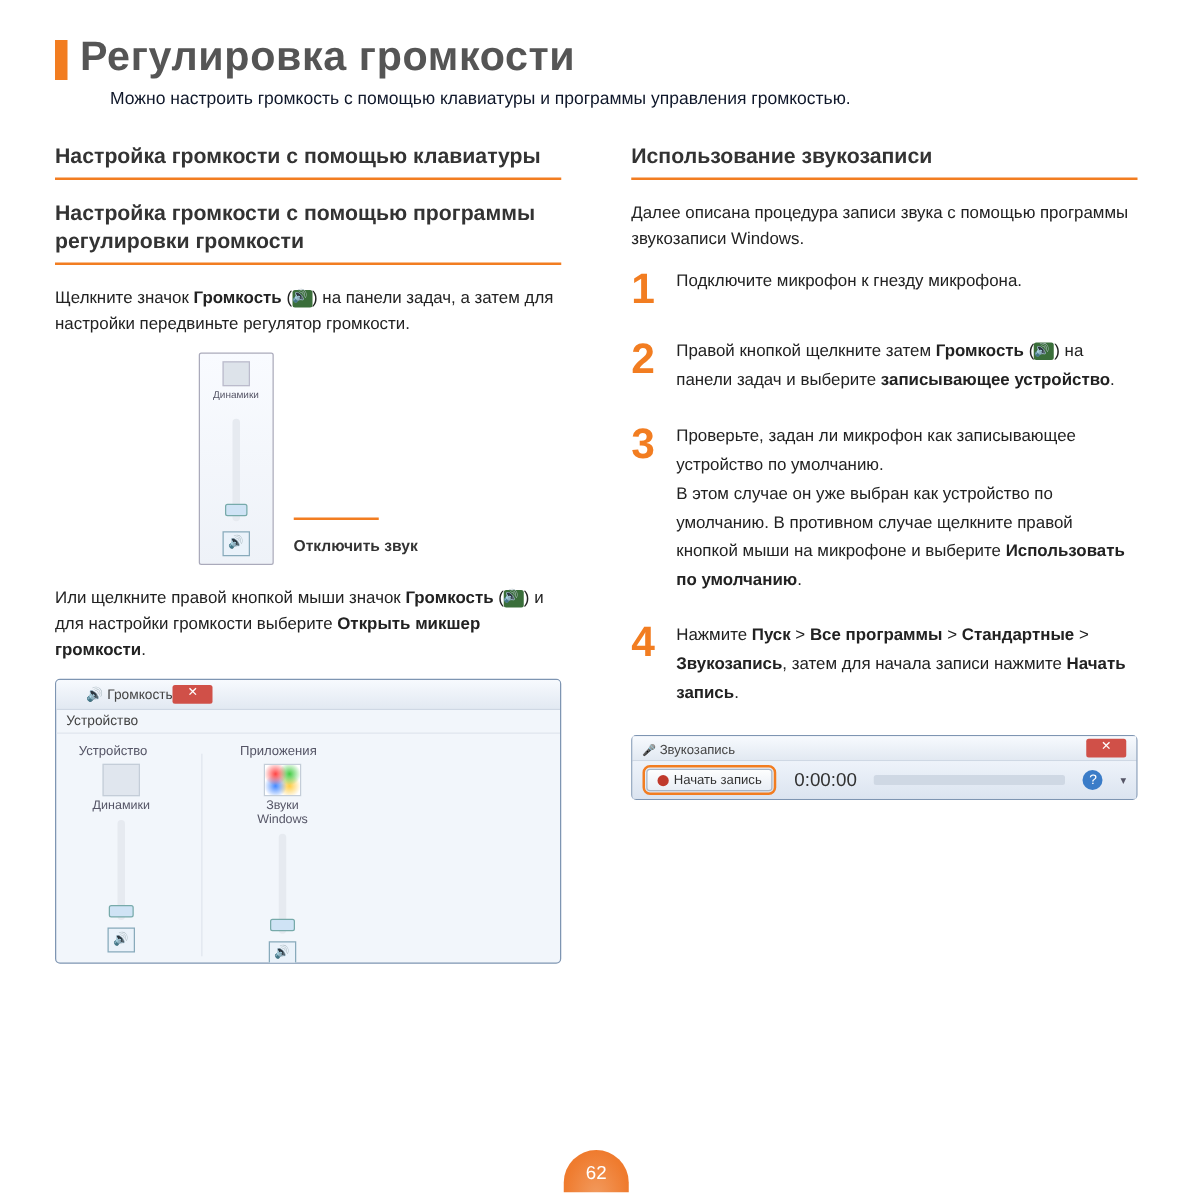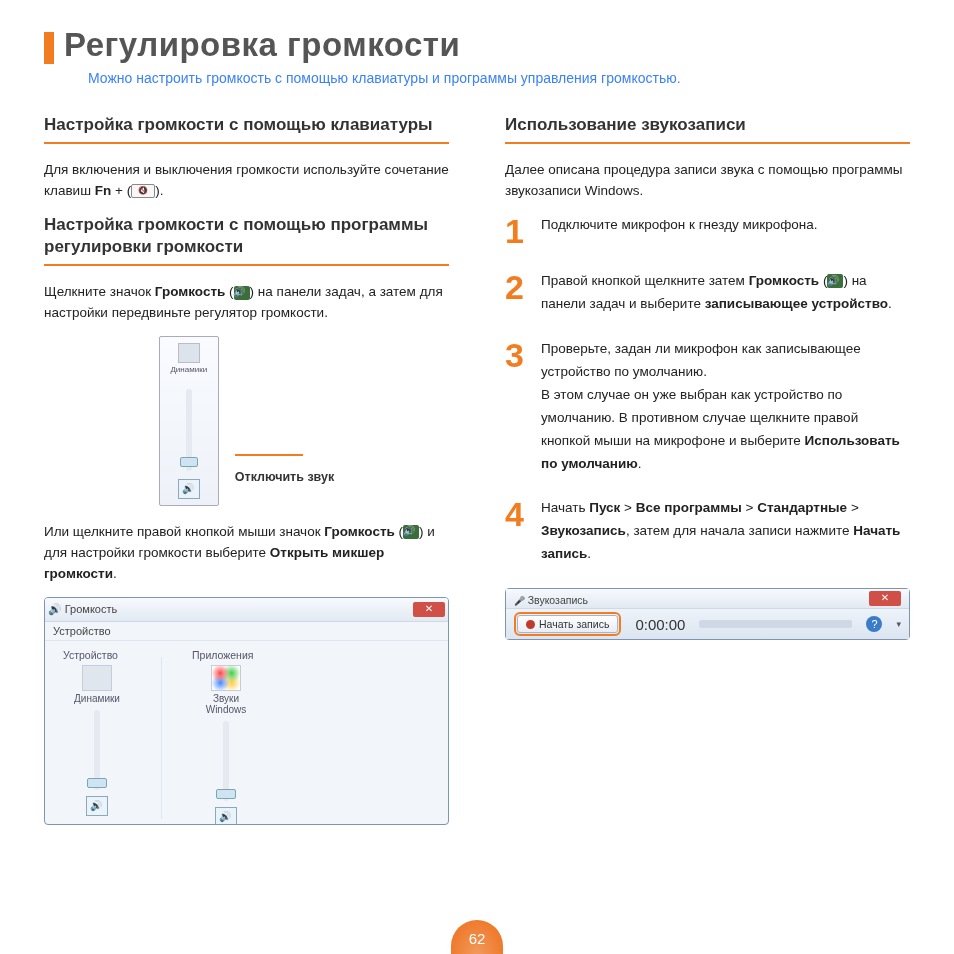--- a/index.html
+++ b/index.html
@@ -9,21 +9,21 @@
     background: #ffffff;
     font-family: Arial, "Helvetica Neue", sans-serif;
     color: #222;
     padding: 26px 44px 0 44px;
     position: relative;
     overflow: hidden;
   }
   .title-row { display: flex; align-items: flex-end; gap: 10px; margin-bottom: 6px; }
   .orange-bar { width: 10px; height: 32px; background: #f27d21; }
   h1 { font-size: 33px; font-weight: bold; color: #555; letter-spacing: 0.5px; }
-  .subtitle { font-size: 14px; color: #3b82f6; margin-left: 44px; margin-bottom: 28px; }
+  .subtitle { font-size: 14px; color: #0f172a; margin-left: 44px; margin-bottom: 28px; }
   .columns { display: flex; gap: 56px; }
   .col { flex: 1; min-width: 0; }
   h2 { font-size: 17px; font-weight: bold; color: #333; margin-bottom: 6px; line-height: 1.3; }
   .divider { height: 2px; background: #f27d21; margin-bottom: 16px; }
   p { font-size: 13.5px; line-height: 1.55; color: #222; margin-bottom: 12px; }
   .key-icon {
     display: inline-block;
     width: 24px; height: 14px;
     border: 1px solid #888;
     border-radius: 2px;
@@ -87,41 +87,41 @@
     width: 22px; height: 20px; margin-left: -11px;
     border: 1px solid #8ab;
     background: #eaf2fa;
     font-size: 10px; text-align: center; line-height: 18px;
     color: #2a5;
   }
   .pointer-line {
     height: 2px; width: 68px; background: #f27d21;
     margin-bottom: 14px;
   }
-  .pointer-label { font-size: 12.5px; font-weight: bold; color: #333; margin-bottom: 22px; }
+  .pointer-label { font-size: 12.5px; font-weight: bold; color: #333; margin-bottom: 8px; }
   
   .mixer {
     border: 1px solid #7e95b2;
     border-radius: 4px;
     background: #f2f6fb;
     height: 228px;
     margin-top: 4px;
     position: relative;
     overflow: hidden;
   }
   .mixer-title {
     height: 24px;
     background: linear-gradient(#f7fafe,#e2e9f2);
     border-bottom: 1px solid #cfd8e4;
     font-size: 11px;
     color: #444;
-    padding: 4px 3px;
+    padding: 4px 24px;
     display: flex;
     align-items: center;
-    justify-content: space-between;
+    justify-content: flex-start;
   }
   .closebtn {
     width: 32px; height: 15px;
     background: #d05048;
     border-radius: 2px;
     color: #fff;
     font-size: 10px;
     text-align: center;
     line-height: 14px;
   }
@@ -230,23 +230,20 @@
 </div>
 <div class="subtitle">Можно настроить громкость с помощью клавиатуры и программы управления громкостью.</div>
 
 <div class="columns">
 
   <div class="col">
 
     <h2>Настройка громкости с помощью клавиатуры</h2>
     <div class="divider"></div>
 
-    <p>
-      <span>Для включения и выключения громкости используйте сочетание клавиш </span><b>Fn</b><span> + (</span><span class="key-icon">🔇</span><span>).</span>
-    </p>
 
     <h2>Настройка громкости с помощью программы регулировки громкости</h2>
     <div class="divider"></div>
 
     <p>
       <span>Щелкните значок </span><b>Громкость</b><span> (</span><span class="vol-icon"></span><span>) на панели задач, а затем для настройки передвиньте регулятор громкости.</span>
     </p>
 
     <div class="slider-figure">
       <div class="slider-box">
@@ -324,21 +321,21 @@
       <div class="step-num">3</div>
       <div class="step-text">
         <span>Проверьте, задан ли микрофон как записывающее устройство по умолчанию.</span><br>
         <span>В этом случае он уже выбран как устройство по умолчанию. В противном случае щелкните правой кнопкой мыши на микрофоне и выберите </span><b>Использовать по умолчанию</b>.
       </div>
     </div>
 
     <div class="step">
       <div class="step-num">4</div>
       <div class="step-text">
-        <span>Начать </span><b>Пуск</b><span> &gt; </span><b>Все программы</b><span> &gt; </span><b>Стандартные</b><span> &gt; </span><b>Звукозапись</b><span>, затем для начала записи нажмите </span><b>Начать запись</b>.
+        <span>Нажмите </span><b>Пуск</b><span> &gt; </span><b>Все программы</b><span> &gt; </span><b>Стандартные</b><span> &gt; </span><b>Звукозапись</b><span>, затем для начала записи нажмите </span><b>Начать запись</b>.
       </div>
     </div>
 
     <div class="recorder">
       <div class="recorder-title">
         <span><span style="font-size:9px;">🎤 </span><span>Звукозапись</span></span>
         <span class="closebtn">✕</span>
       </div>
       <div class="recorder-body">
         <div class="rec-btn-wrap">

